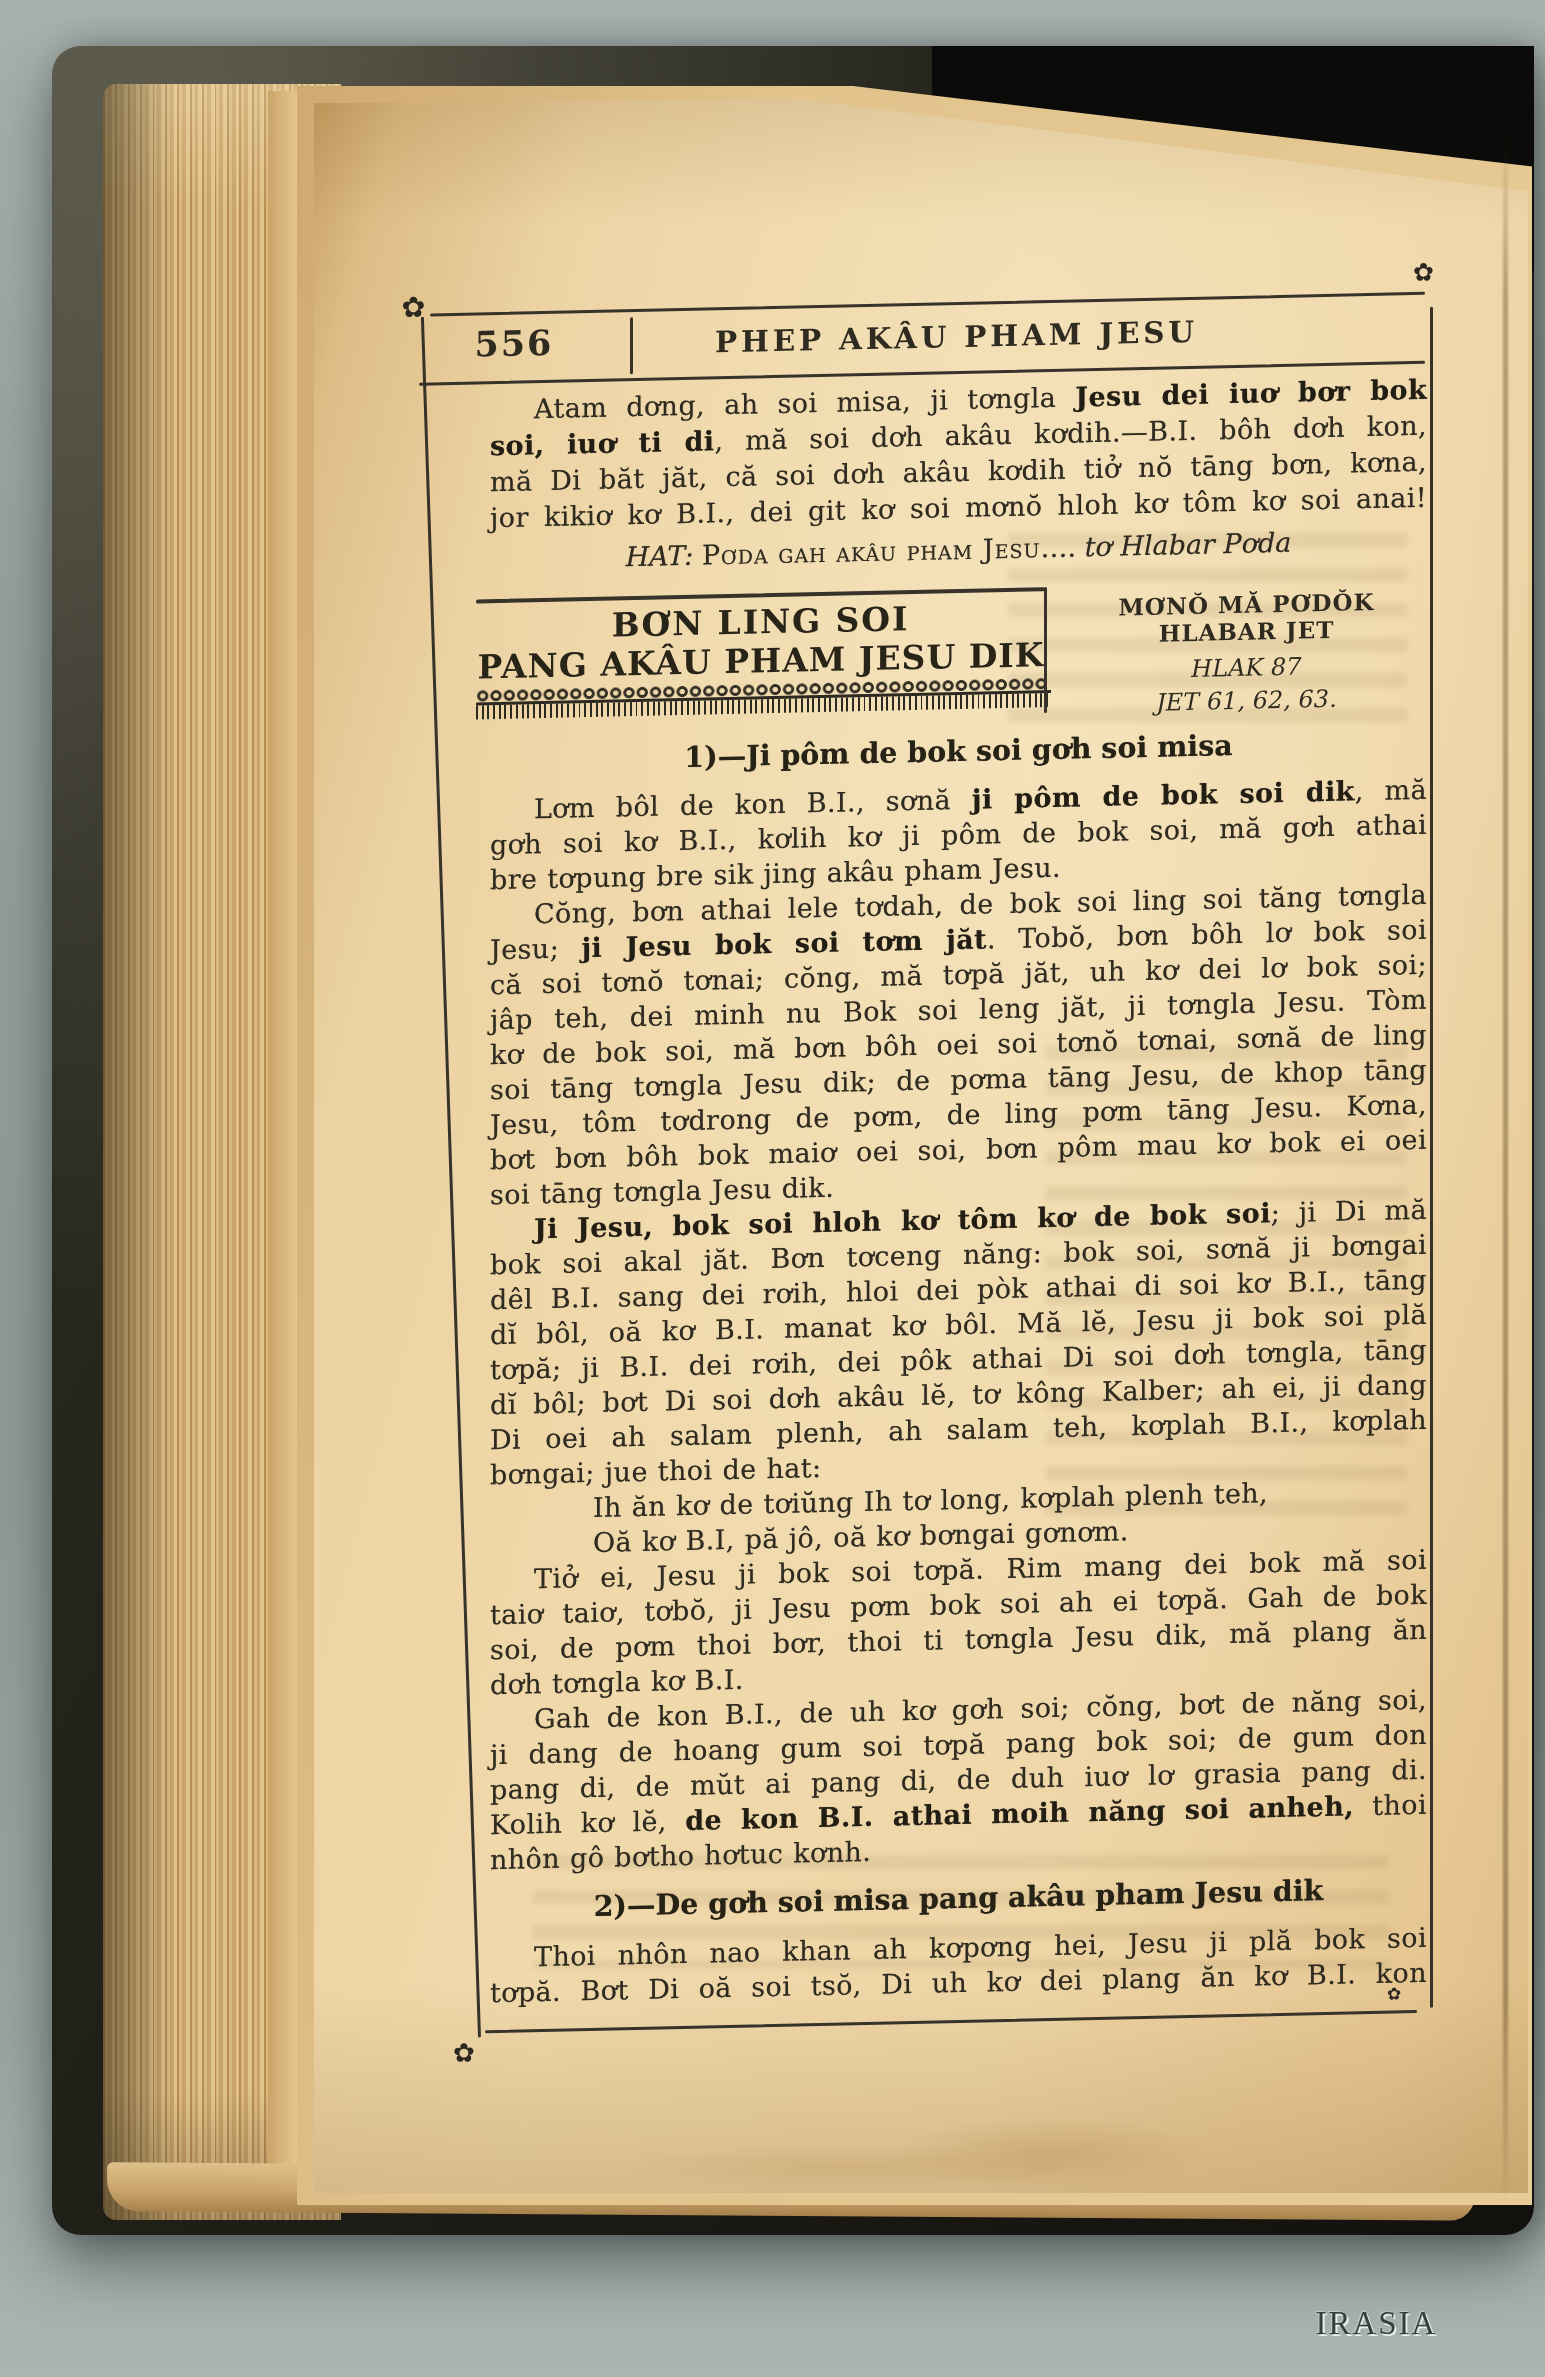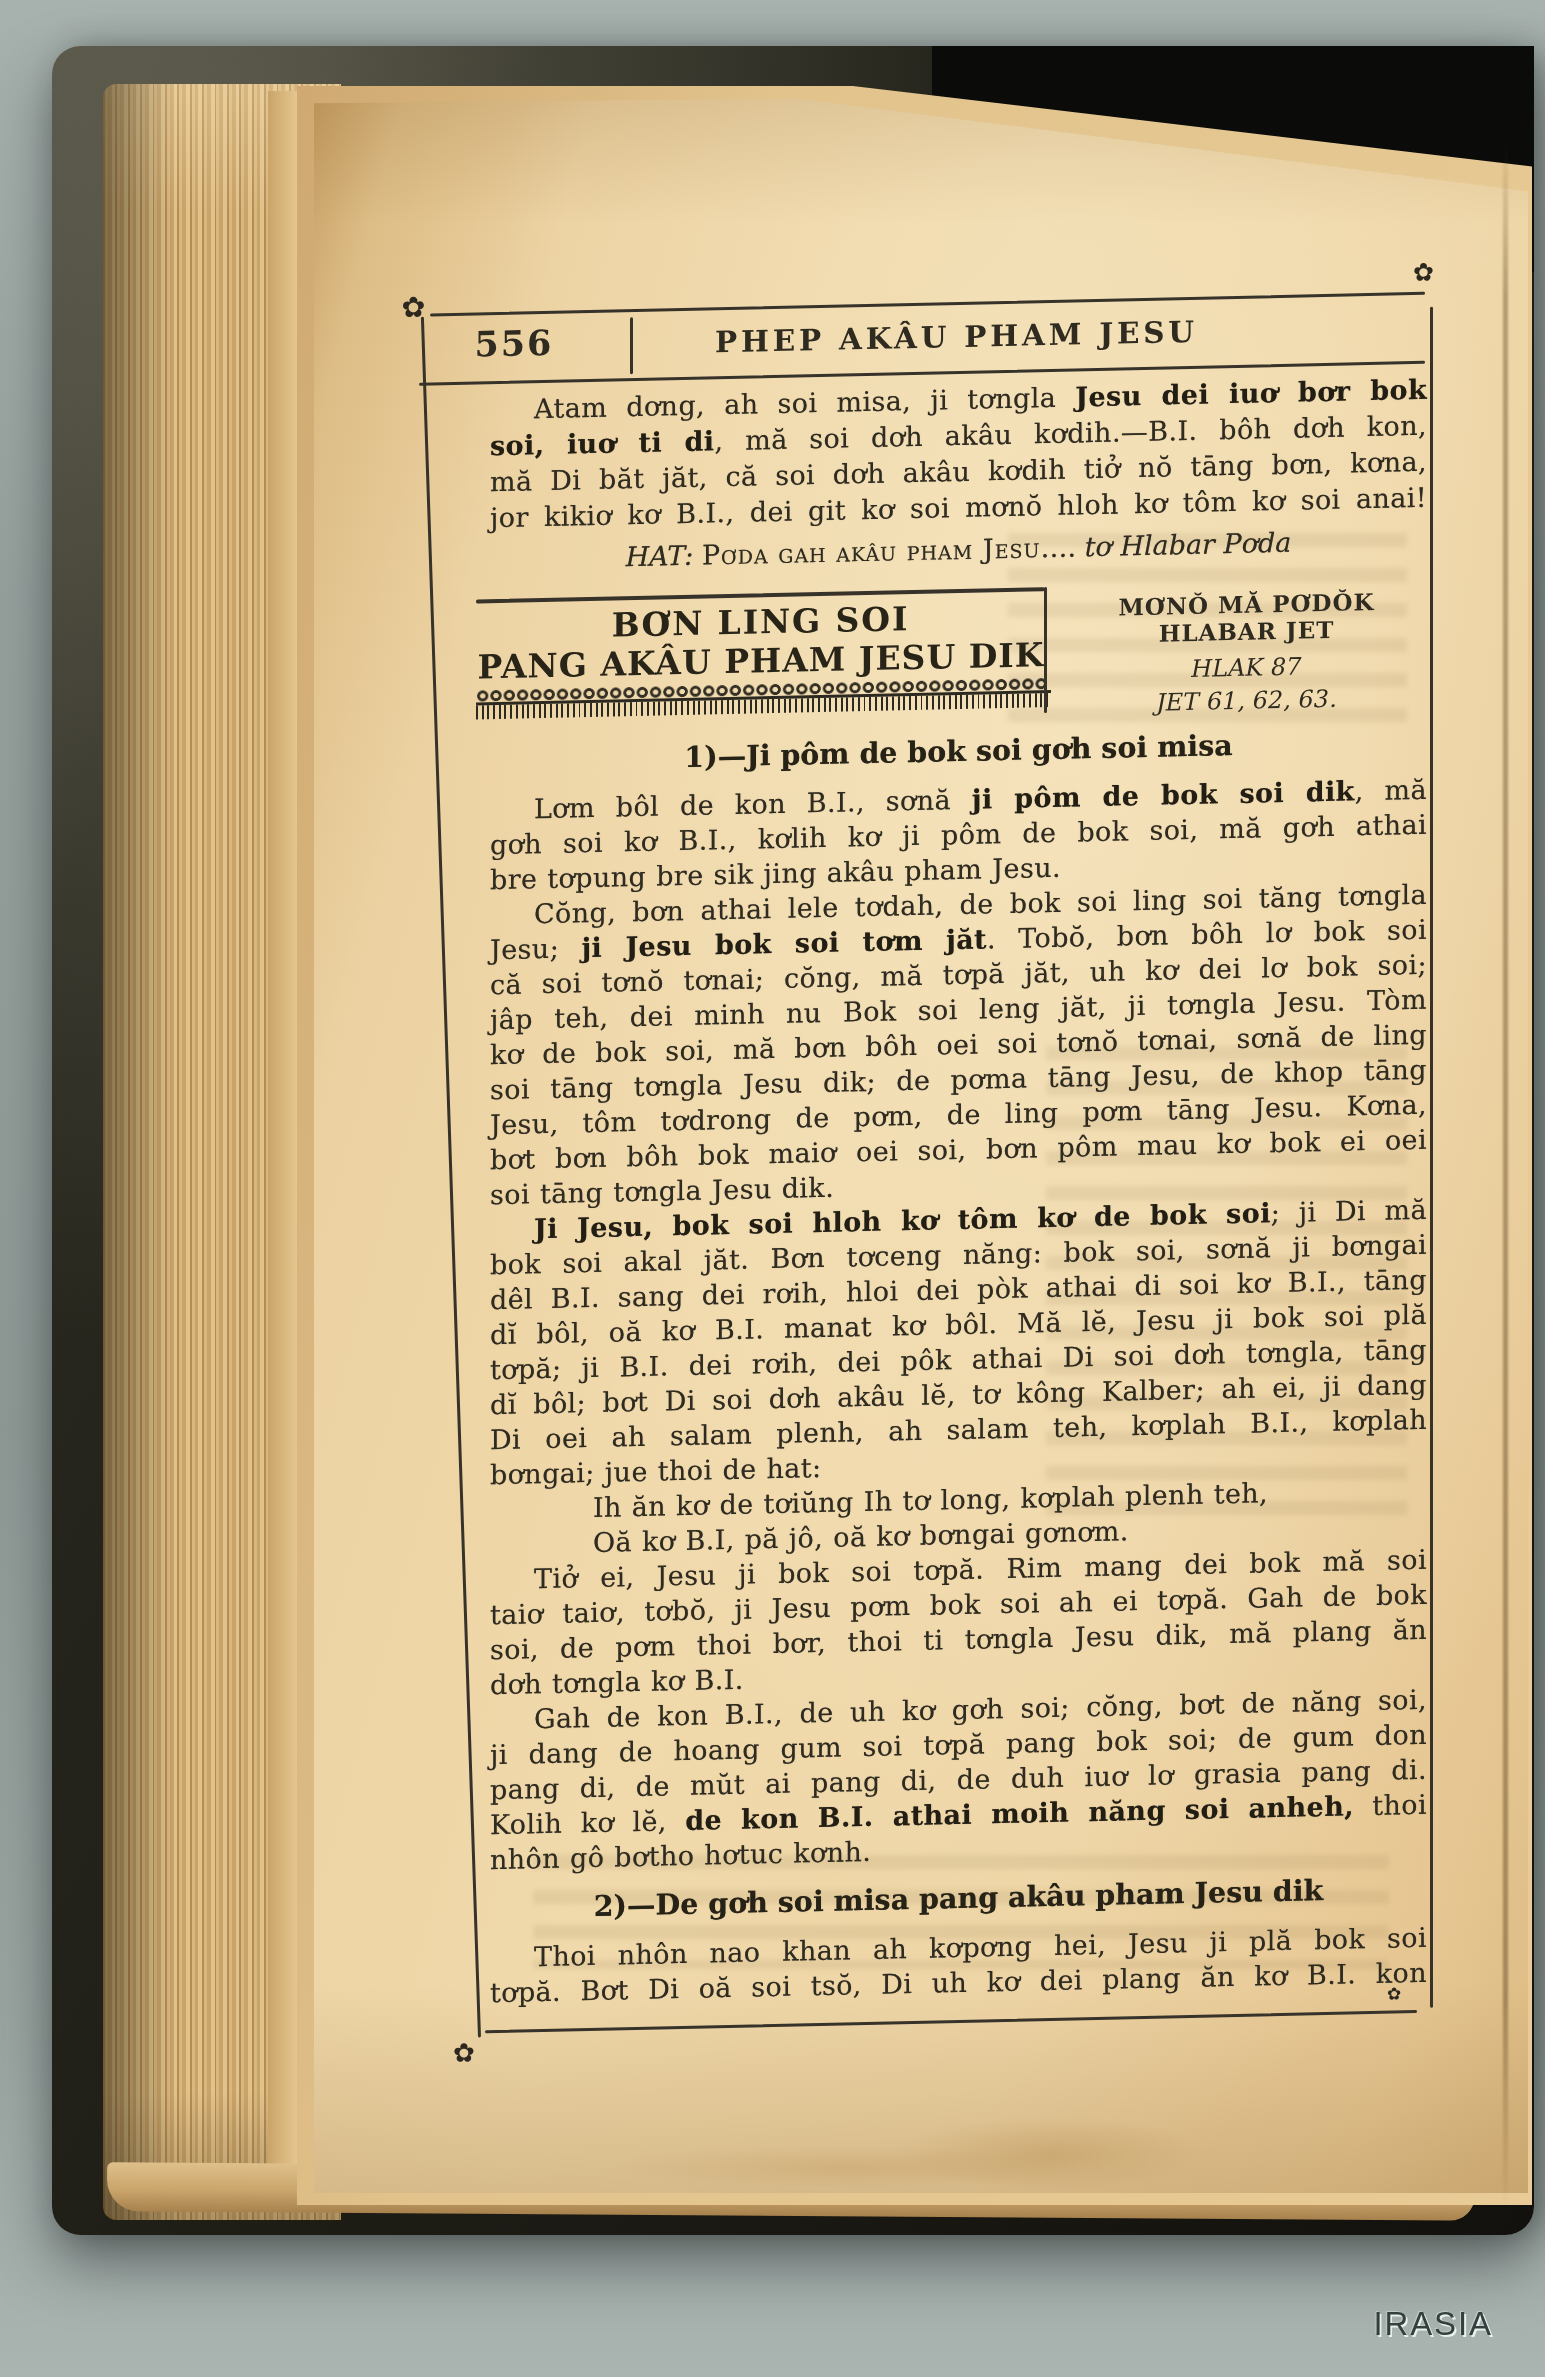--- a/index.html
+++ b/index.html
@@ -94,22 +94,22 @@
     background:repeating-linear-gradient(90deg,#2c2920 0 1.9px,rgba(0,0,0,0) 1.9px 5.7px);}
   .box-r{position:absolute;left:651px;top:333px;width:373px;text-align:center;}
   .box-r .r1{font-size:23px;font-weight:bold;letter-spacing:1px;}
   .box-r .r2{font-size:24px;font-style:italic;margin-top:8.6px;}
   .box-r .r3{font-size:24px;font-style:italic;margin-top:5.7px;}
   .sec-h{position:absolute;left:81px;width:937px;text-align:center;font-size:28.5px;font-weight:bold;color:#262216;text-shadow:0 0 0.7px rgba(40,36,25,.6);}
   .sec-h.h1{top:470px;}
   .sec-h.h2{top:1617px;}
   
   .watermark{
-    position:absolute;left:1132px;top:2305px;width:361px;text-align:right;
-    font-family:Liberation Sans, sans-serif;
+    position:absolute;left:1076px;top:2305px;width:361px;text-align:right;
+    font-family:Liberation Serif, serif;
     font-size:33px;letter-spacing:1.9px;color:#33403d;
     text-shadow:1.9px 1.9px 0 rgba(245,250,248,.85),-1px -1px 1px rgba(255,255,255,.35);
   }
 </style>
 </head>
 <body>
 
 <div class="book"></div>
 <div class="cover-wedge"></div>
 <div class="stack-left"></div>

